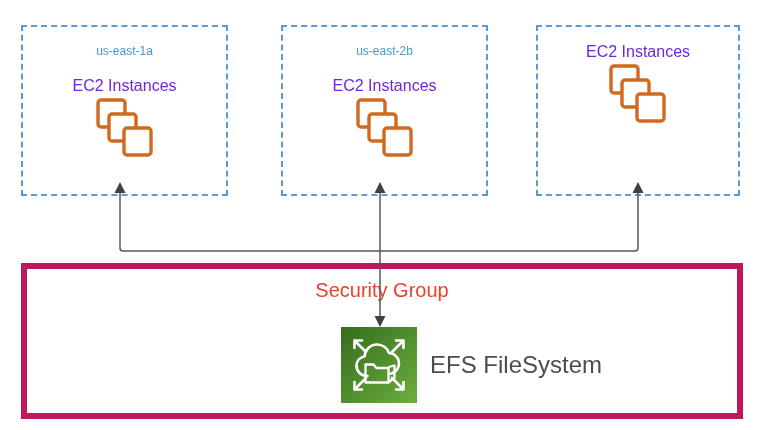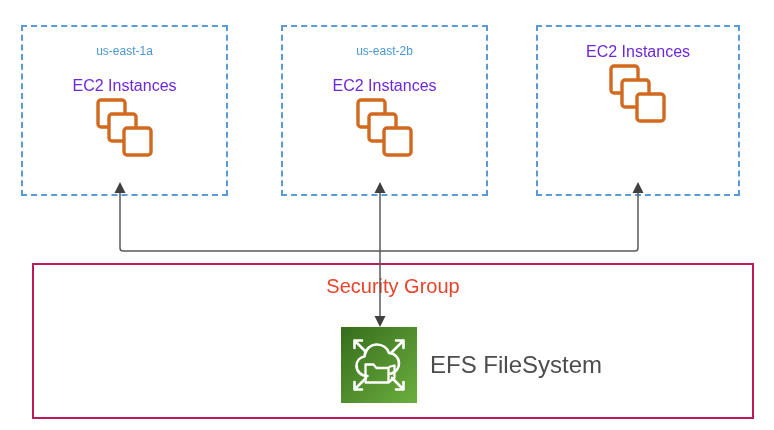--- a/index.html
+++ b/index.html
@@ -12,21 +12,21 @@
     border:2px dashed #5B9BD5;background:#ffffff;text-align:center;
   }
   #az-0{left:21px;width:207px;}
   #az-1{left:281px;width:207px;}
   #az-2{left:536px;width:204px;}
   .az-title{margin-top:15px;font-size:12px;line-height:19px;color:#4A96D2;}
   .az-label{margin-top:15px;font-size:16px;line-height:19px;color:#6d28d9;}
   .ec2-icon{margin-top:3px;display:inline-block;}
   #sg-box{
     position:absolute;left:21px;top:263px;width:722px;height:156px;box-sizing:border-box;
-    border:2px solid #be185d;background:transparent;margin-left:11px;
+    border:6px solid #be185d;background:transparent;
   }
   #sg-label{
     position:absolute;left:0;right:0;top:10px;text-align:center;
     font-size:20px;line-height:23px;color:#E8432B;
   }
   #efs-icon{position:absolute;left:341px;top:327px;}
   #efs-label{
     position:absolute;left:430px;top:349px;font-size:24px;line-height:31px;color:#4D4D4D;
   }
   #connectors{position:absolute;left:0;top:0;pointer-events:none;}

